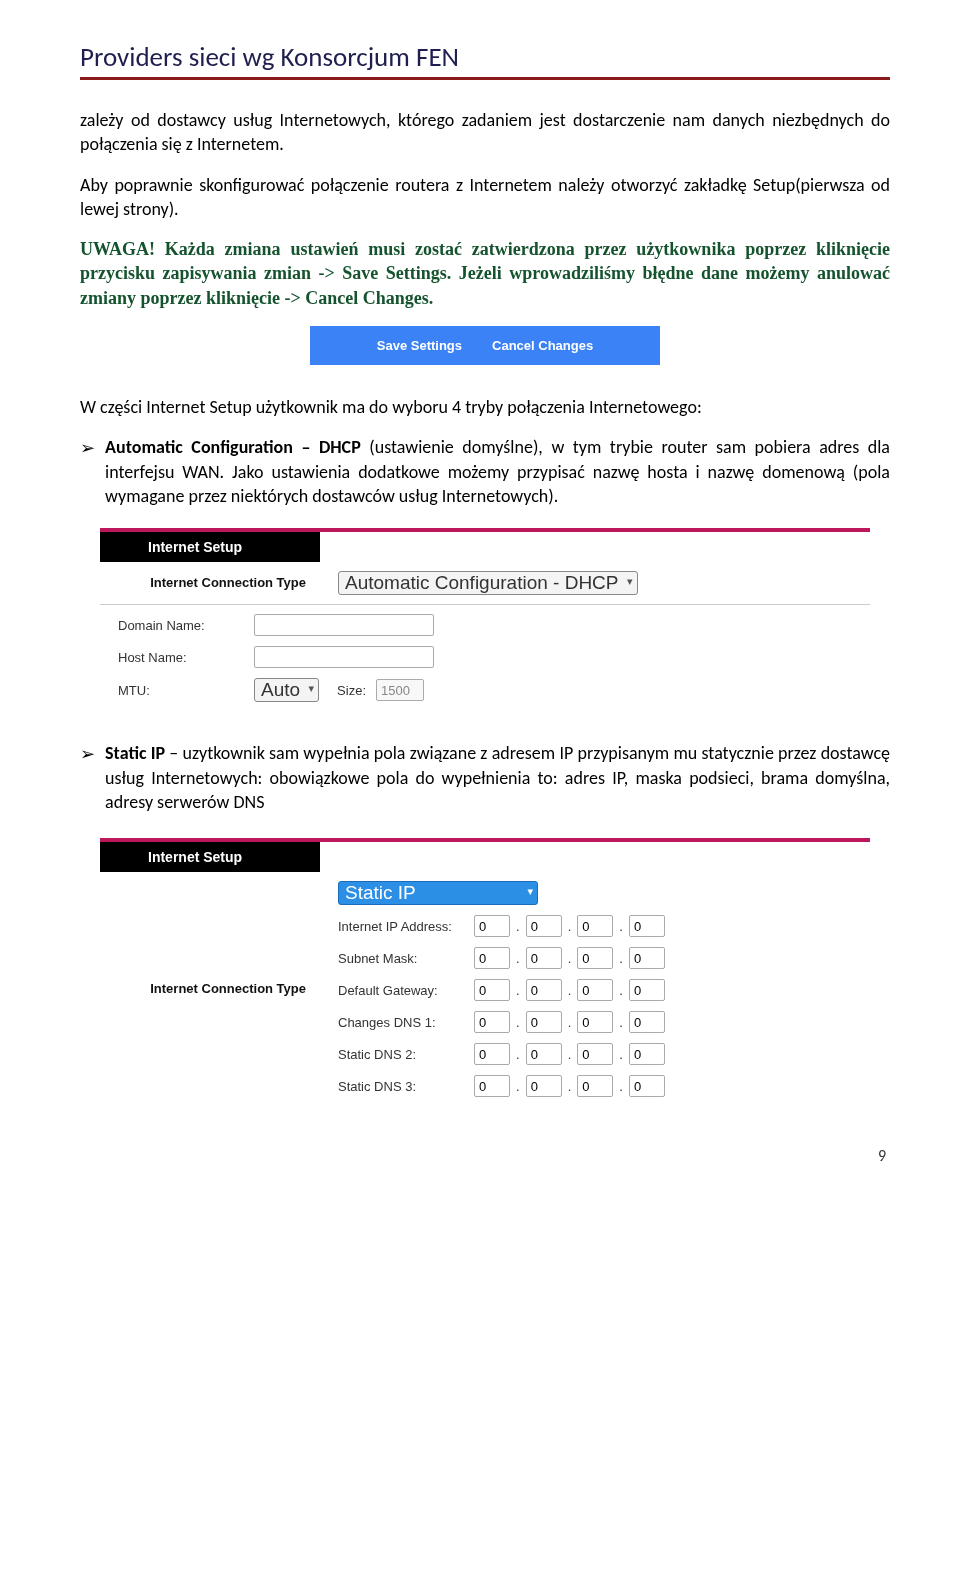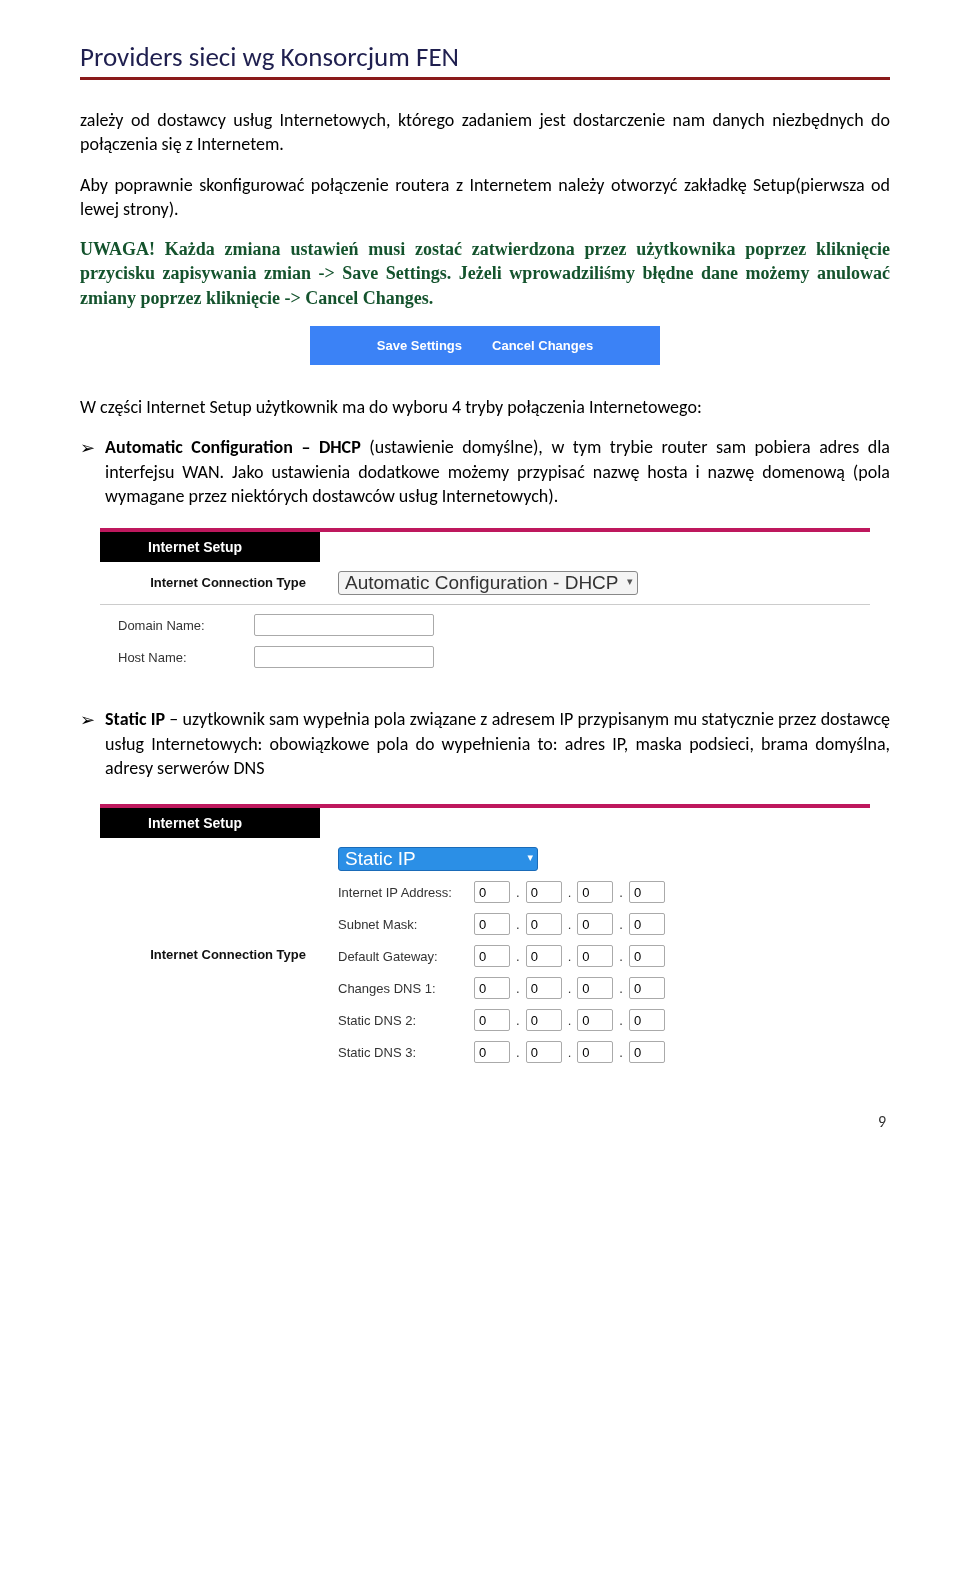--- a/index.html
+++ b/index.html
@@ -109,20 +109,26 @@
   <div class="rp-row">
     <div class="rp-content">
       <div class="rp-fieldrow">
         <span class="rp-fieldlabel">Domain Name:</span>
         <input class="rp-input" style="width: 180px;">
       </div>
       <div class="rp-fieldrow">
         <span class="rp-fieldlabel">Host Name:</span>
         <input class="rp-input" style="width: 180px;">
       </div>
+      <div class="rp-fieldrow">
+        <span class="rp-fieldlabel">MTU:</span>
+        <span class="rp-select" style="min-width:60px">Auto</span>
+        <span class="size-label">Size:</span>
+        <input class="rp-input disabled" style="width: 48px;" disabled="" value="1500">
+      </div>
     </div>
   </div>
 </div>
 
 <div class="bullet-block">
   <span class="chevron">➢</span>
   <p>
     <b>Static IP</b><span> – uzytkownik sam wypełnia pola związane z adresem IP przypisanym mu statycznie przez dostawcę usług Internetowych: obowiązkowe pola do wypełnienia to: adres IP, maska podsieci, brama domyślna, adresy serwerów DNS</span>
   </p>
 </div>

